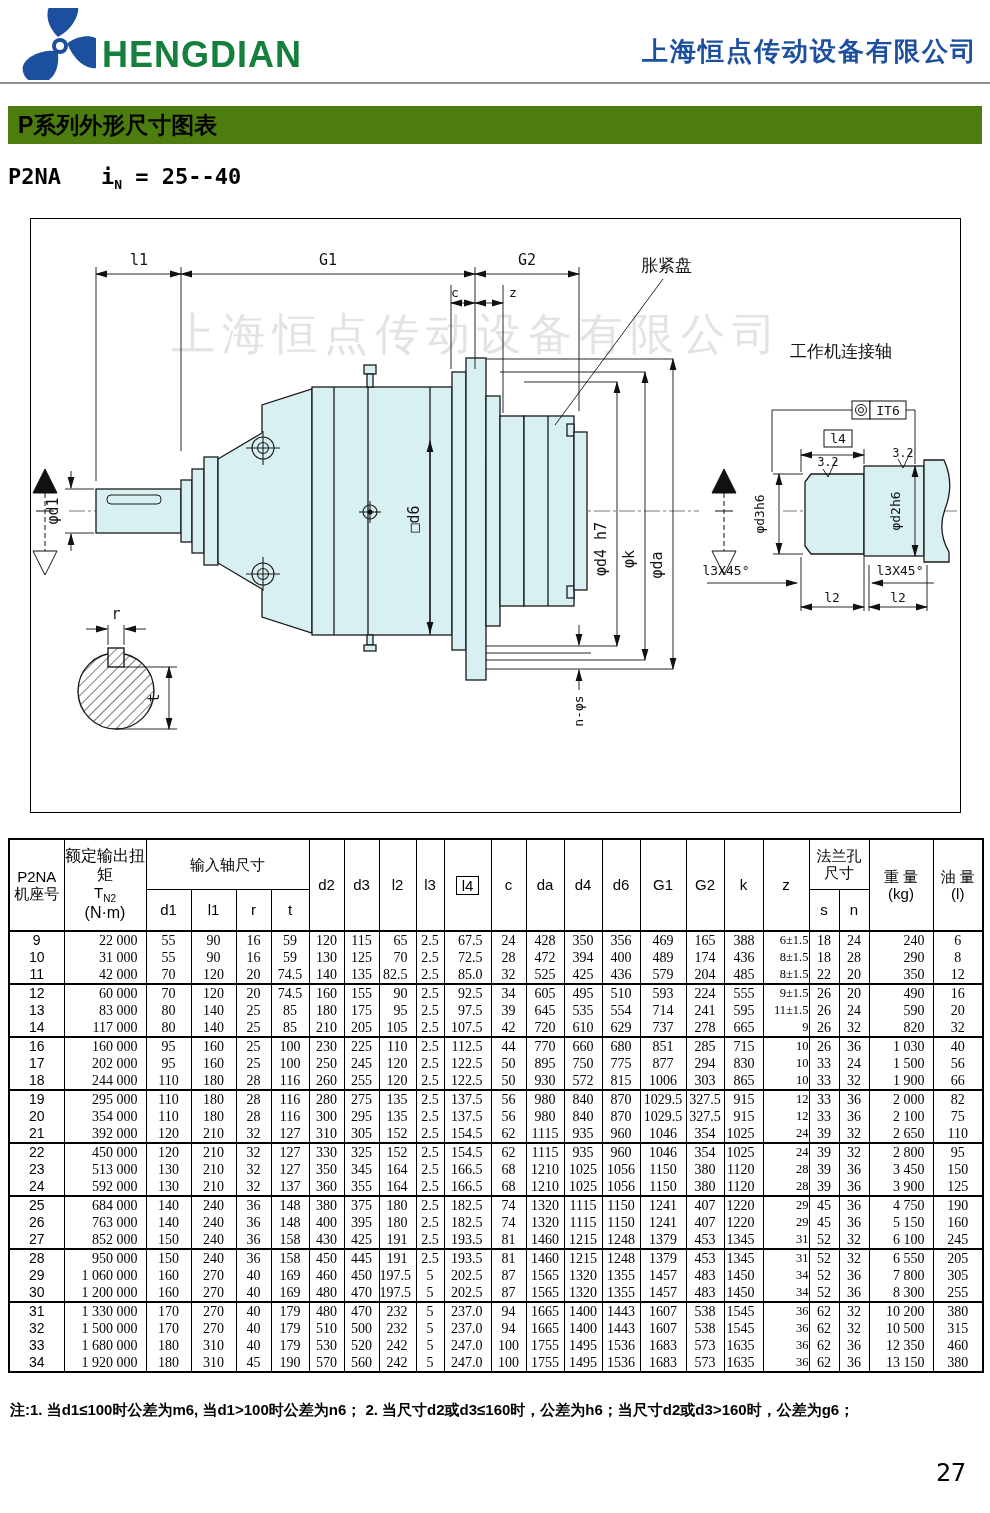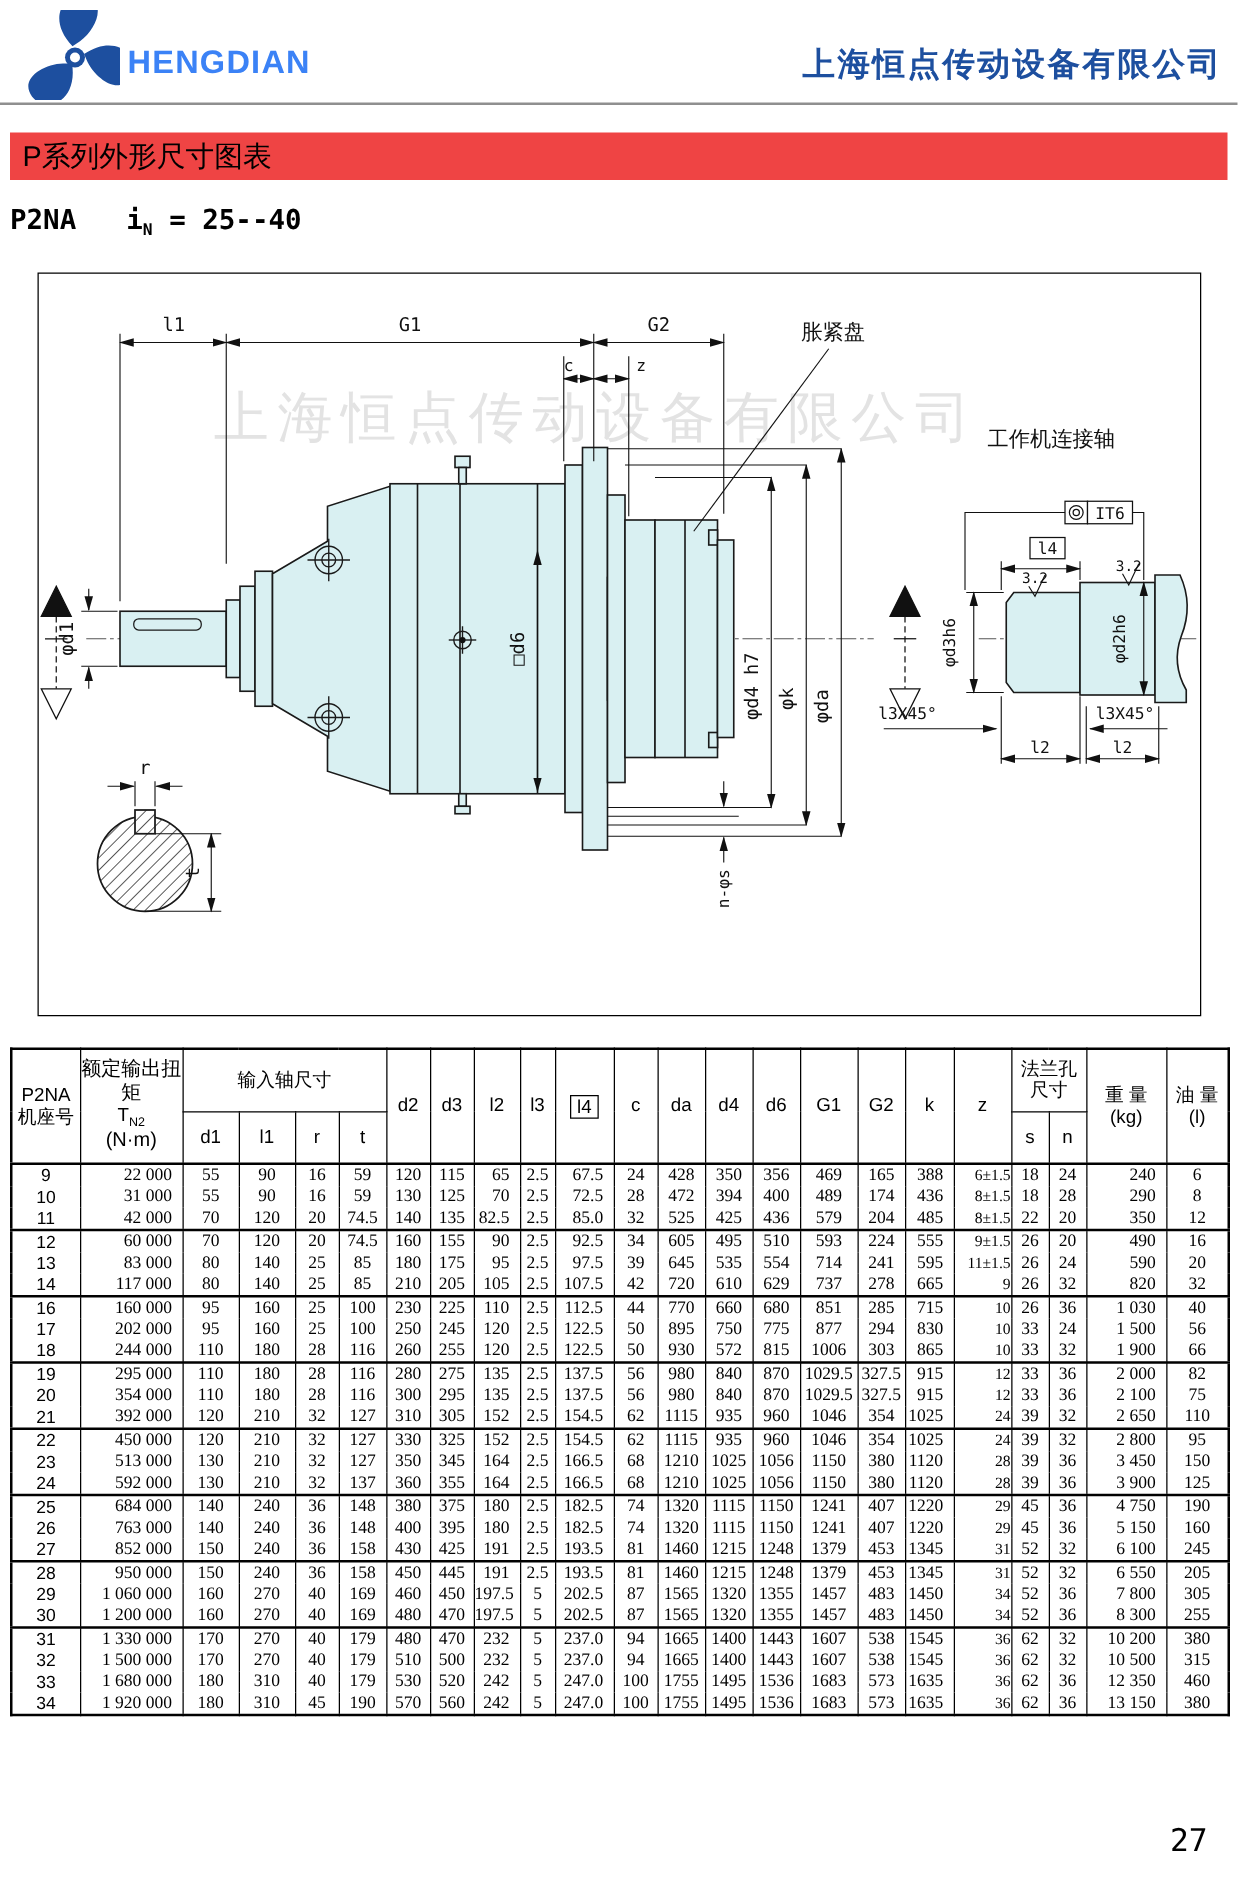--- a/index.html
+++ b/index.html
@@ -2,27 +2,27 @@
 <html><head>
 <meta charset="utf-8">
 <style>
   html,body{margin:0;padding:0;}
   body{
     width:990px;height:1513px;position:relative;background:#fff;
     font-family:"Liberation Sans",sans-serif;color:#000;overflow:hidden;
   }
   .abs{position:absolute;}
   
-  .brand-text{left:102px;top:34px;font-size:26px;font-weight:bold;color:#3b82f6;letter-spacing:1px;}
+  .brand-text{left:102px;top:34px;font-size:36px;font-weight:bold;color:#15803d;letter-spacing:1px;}
   .company{right:12px;top:34px;font-size:26px;font-weight:bold;color:#1d4f9f;
     font-family:"Liberation Serif",serif;letter-spacing:2px;}
   .divider{left:0;top:82px;width:990px;height:2px;background:#8f8f8f;}
   
-  .titlebar{left:8px;top:106px;width:974px;height:38px;background:#ef4444;
-    font-size:23px;font-weight:normal;line-height:38px;padding-left:10px;box-sizing:border-box;}
+  .titlebar{left:8px;top:106px;width:974px;height:38px;background:#4d7c0f;
+    font-size:23px;font-weight:bold;line-height:38px;padding-left:10px;box-sizing:border-box;}
   .subtitle{left:8px;top:164px;font-family:"DejaVu Sans Mono",monospace;
     font-weight:bold;font-size:22px;}
   .subtitle .gap{margin-left:40px;}
   .subtitle sub{font-size:13px;}
   
   .drawframe{left:30px;top:218px;width:929px;height:593px;border:1px solid #000;}
   svg text{font-family:"DejaVu Sans Mono",monospace;fill:#111;}
   .dl{font-size:15px;}
   .dls{font-size:13px;}
   .cjk{font-family:"Liberation Sans",sans-serif;font-size:17px;}
@@ -974,14 +974,15 @@
         <td class="zc">36</td>
         <td>62</td>
         <td>36</td>
         <td class="ra">13 150</td>
         <td>380</td>
       </tr>
     </tbody>
   </table>
 
 <div class="abs notes">
+  <div>注:1. 当d1≤100时公差为m6, 当d1&gt;100时公差为n6；  2. 当尺寸d2或d3≤160时，公差为h6；当尺寸d2或d3&gt;160时，公差为g6；</div>
 </div>
 <div class="abs pageno">27</div>
 
 </body></html>

